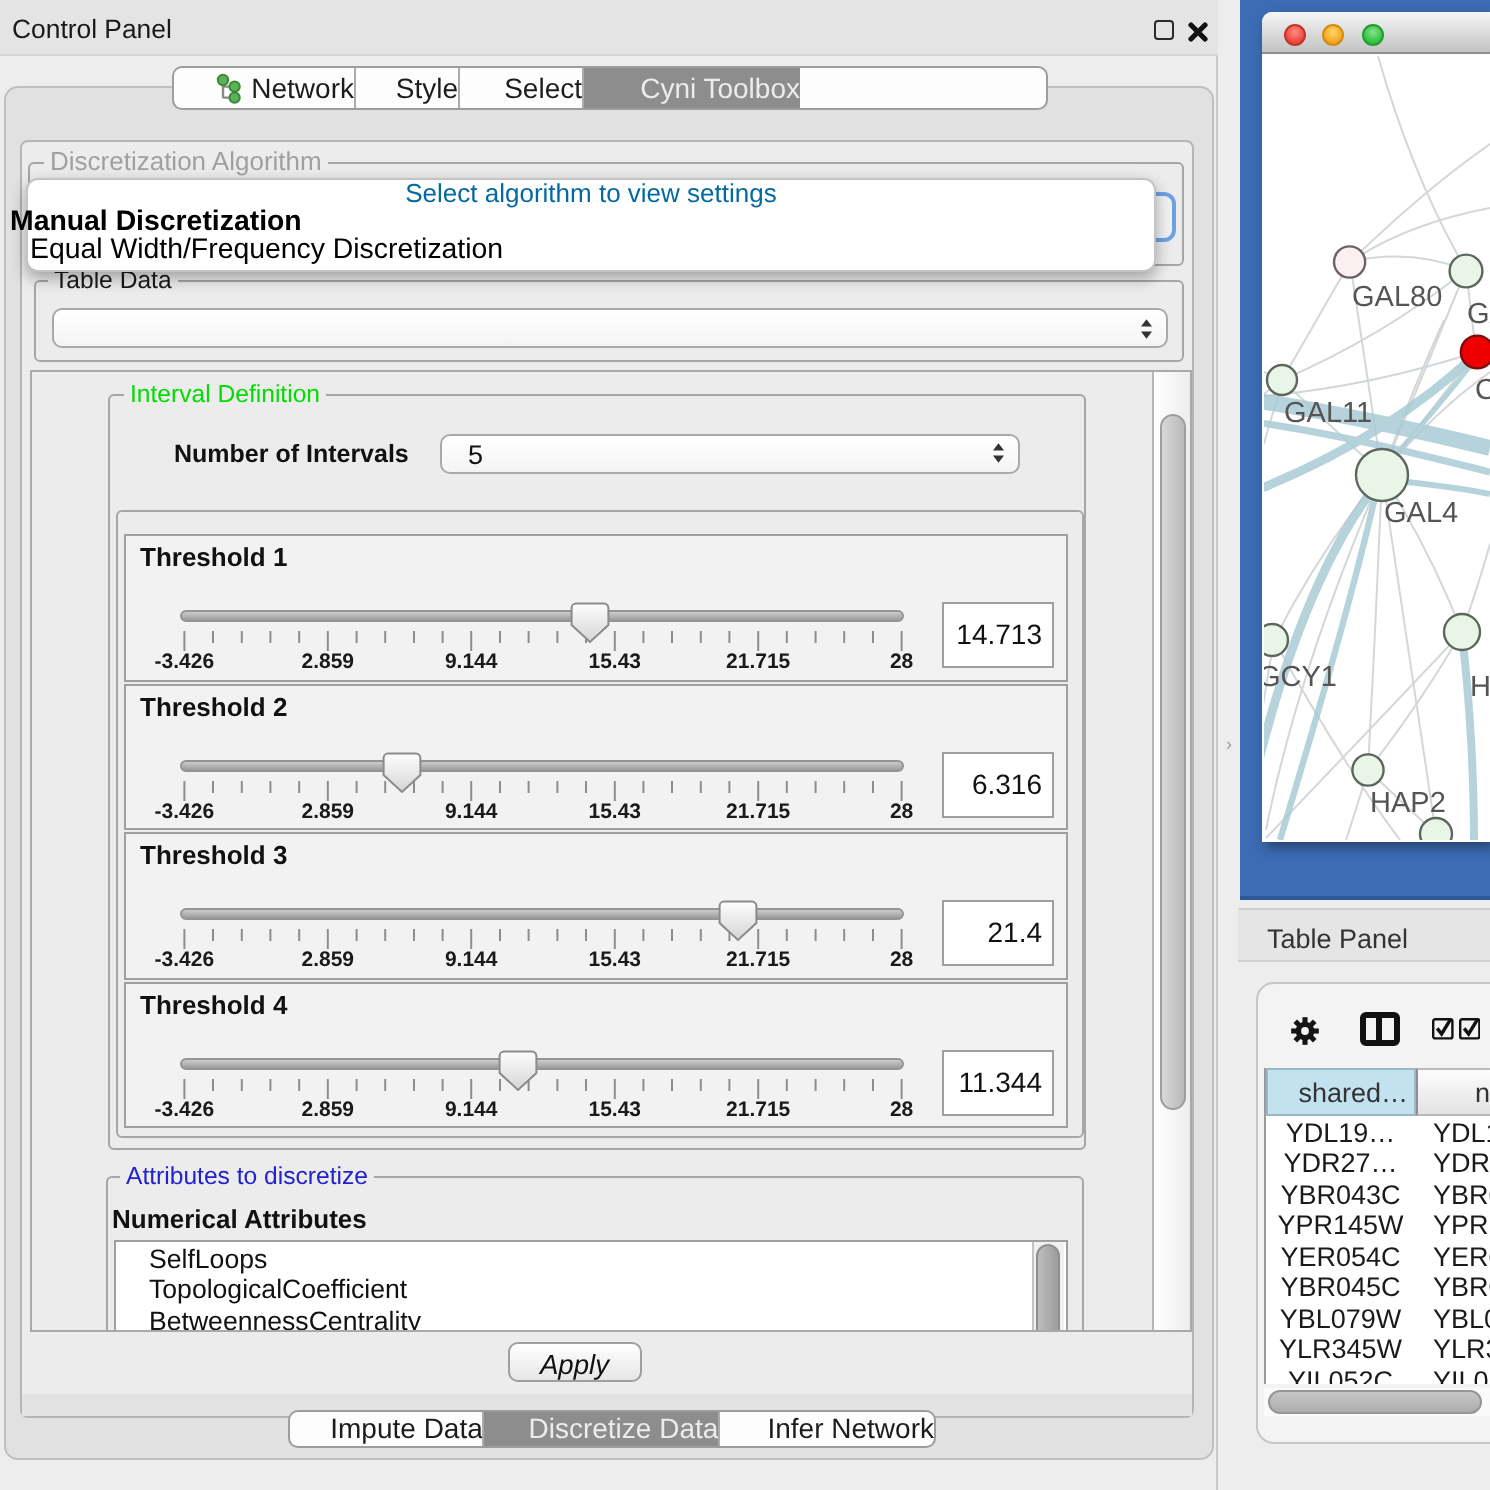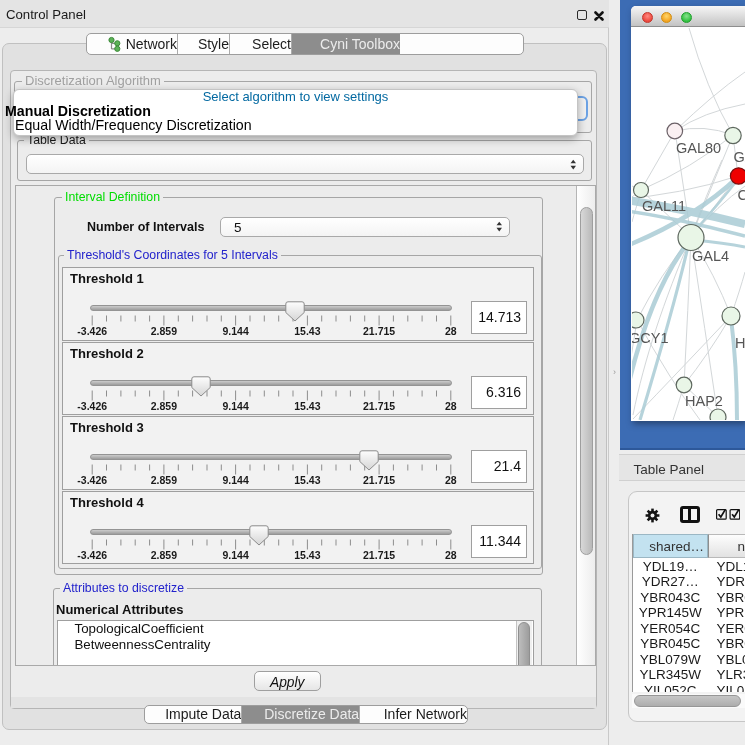--- a/index.html
+++ b/index.html
@@ -83,21 +83,20 @@
   <div class="abs" style="left:71px;top:34px;font-size:12.5px;font-weight:bold;color:#111;">Number of Intervals</div>
   <div class="combo" style="left:204px;top:30.5px;width:290px;height:20.5px;">
     <span style="position:absolute;left:13px;top:2px;">5</span>
     <svg class="arr" viewBox="0 0 8 12">
           <path d="M4 0 L7.4 4.4 H0.6 Z" fill="#333"></path>
           <path d="M4 12 L7.4 7.6 H0.6 Z" fill="#333"></path>
         </svg>
   </div>
 
   <div class="grpbord" style="left:42px;top:69px;width:483.5px;height:313.5px;"></div>
-  <div class="grptitle" style="left:48px;top:63px;color:#2222cc;">Threshold's Coordinates for 5 Intervals</div>
 
   <div id="tb1" class="tbox" style="top:81px;">
         <div class="tlabel">Threshold 1</div>
         <div class="track"></div>
         <svg style="position:absolute;left:0;top:47px;" width="471" height="12" viewBox="0 0 471 12">
           <line x1="29.2" y1="0.5" x2="29.2" y2="10.5" stroke="#8d8d8d" stroke-width="1"></line>
           <line x1="43.5" y1="0.5" x2="43.5" y2="6.5" stroke="#8d8d8d" stroke-width="1"></line>
           <line x1="57.9" y1="0.5" x2="57.9" y2="6.5" stroke="#8d8d8d" stroke-width="1"></line>
           <line x1="72.2" y1="0.5" x2="72.2" y2="6.5" stroke="#8d8d8d" stroke-width="1"></line>
           <line x1="86.6" y1="0.5" x2="86.6" y2="6.5" stroke="#8d8d8d" stroke-width="1"></line>
@@ -282,20 +281,21 @@
             </linearGradient>
           </defs>
         </svg>
         <div class="vbox">11.344</div>
       </div>
 
   <div class="grpbord" style="left:37px;top:402px;width:489px;height:120px;"></div>
   <div class="grptitle" style="left:44px;top:396px;color:#2222cc;">Attributes to discretize</div>
   <div class="abs" style="left:40px;top:416px;font-size:13px;font-weight:bold;color:#111;">Numerical Attributes</div>
   <div class="abs" style="left:40.5px;top:434px;width:477px;height:82px;background:#ffffff;border:1px solid #9f9f9f;">
+    <div class="listitem" style="margin-top:0.5px;">SelfLoops</div>
     <div class="listitem">TopologicalCoefficient</div>
     <div class="listitem">BetweennessCentrality</div>
 
     <div class="abs" style="right:1px;top:0;width:16px;height:78px;background:#f0f0f0;border-left:1px solid #c4c4c4;">
       <div class="abs" style="left:1.5px;top:1px;width:12px;height:70px;background:linear-gradient(90deg,#bdbdbd,#9d9d9d);border:1px solid #8f8f8f;border-radius:6px;"></div>
     </div>
   </div>
  </div>
 </div>
 

